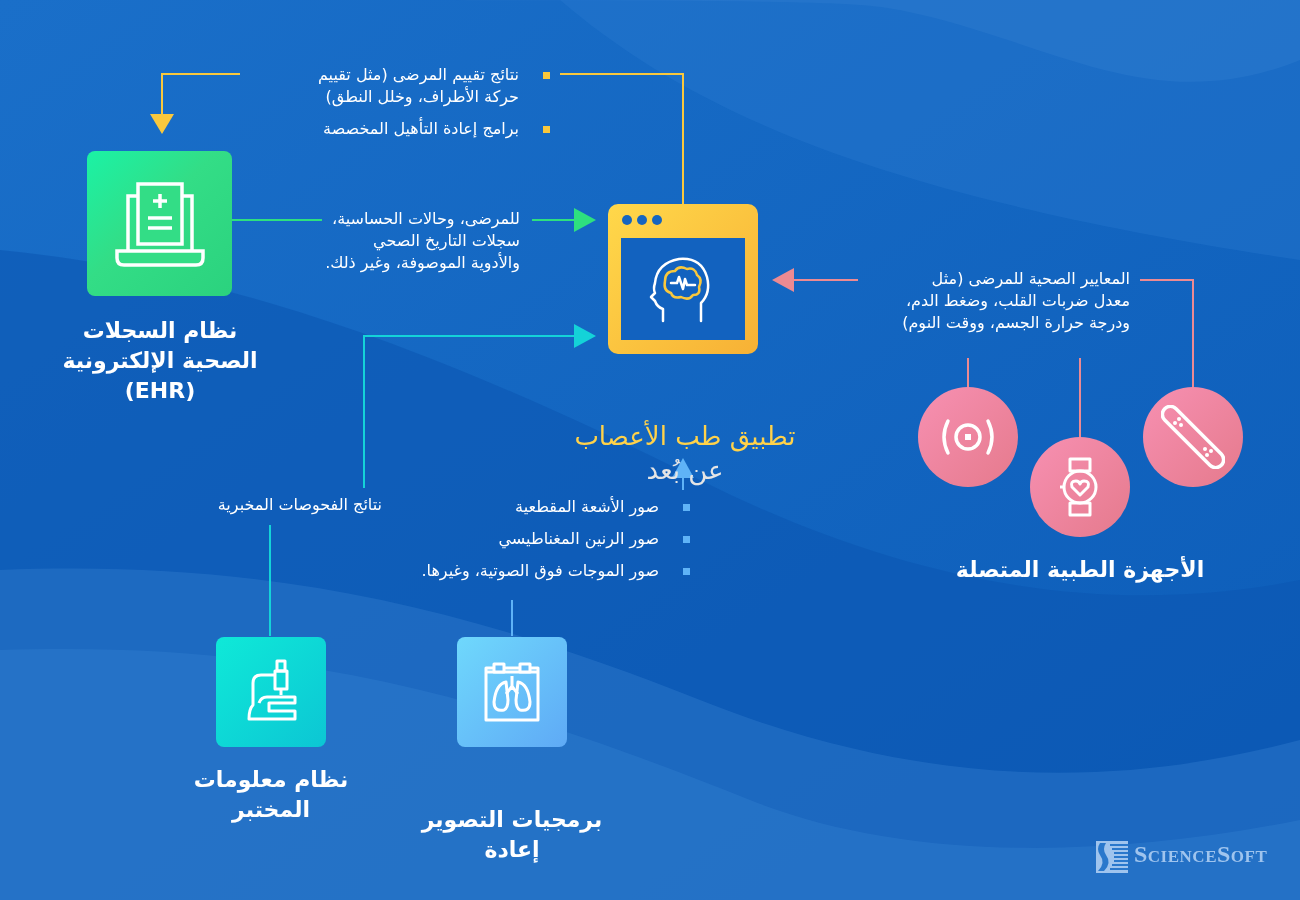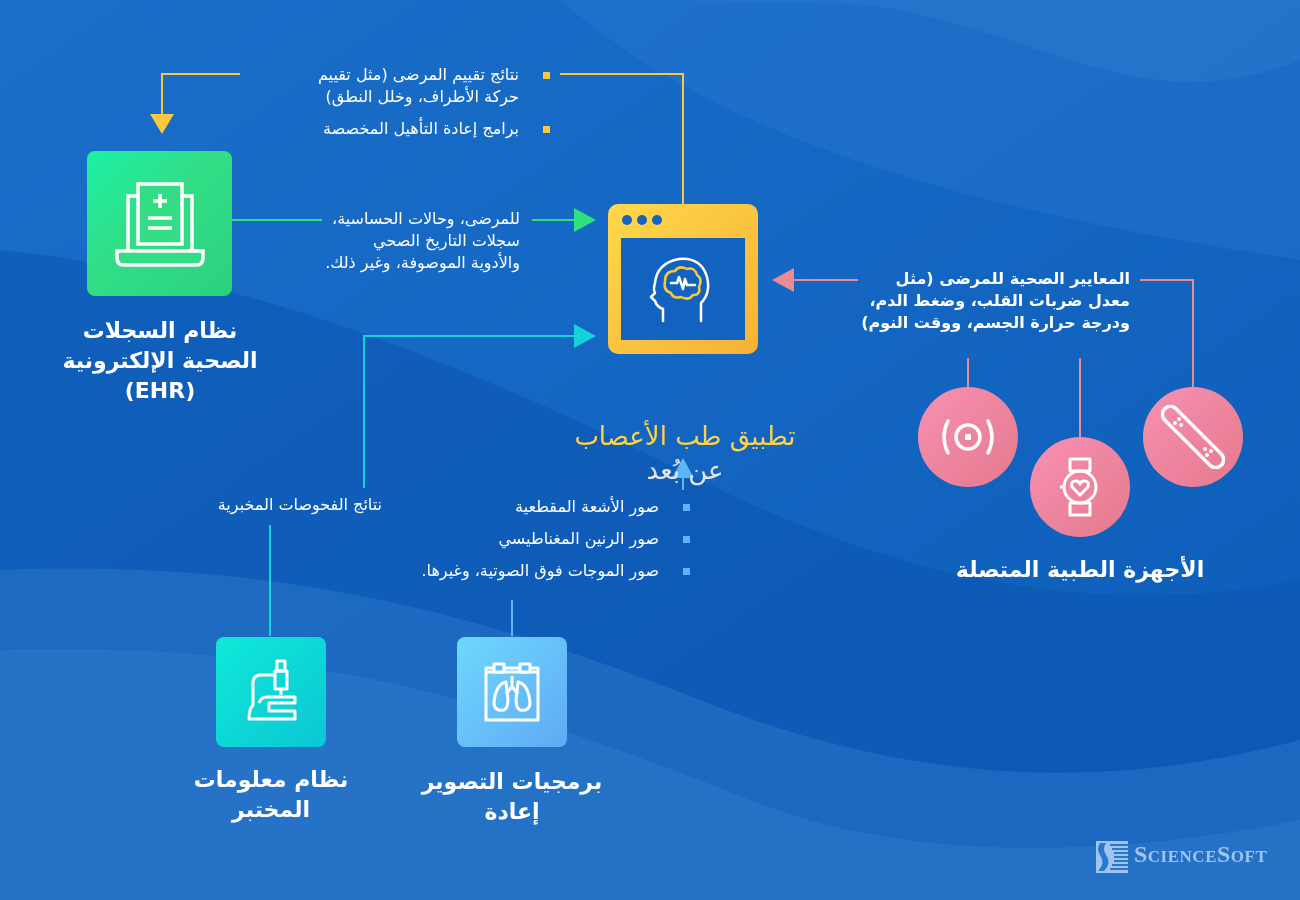--- a/index.html
+++ b/index.html
@@ -123,21 +123,21 @@
         <path d="M22,32 Q22,22 32,22 Q36,16 44,20 Q52,18 54,26 Q60,30 56,38 Q58,46 50,46 Q46,52 38,48 Q30,50 28,44 Q20,42 22,32 Z" stroke="#f9c83d"></path>
         <path d="M28,34 L34,34 L36,28 L40,40 L42,30 L44,36 L52,36" stroke="#fff"></path>
       </svg>
     </div>
   </div>
   <div class="abs txt-c" style="left:540px; top:372px; width:290px; color:#ffd24a; font-size:26px; line-height:34px;margin-top:47px;">
     <div style="color:#ffd24a;">تطبيق طب الأعصاب</div>
     <div style="color:#e5e5e5;">عن بُعد</div>
   </div>
 
-  <div class="abs txt" style="right:170px; top:268px; width:340px;font-weight:bold;">
+  <div class="abs txt" style="right:170px; top:268px; width:340px;">
     <div>المعايير الصحية للمرضى (مثل</div>
     <div>معدل ضربات القلب، وضغط الدم،</div>
     <div>ودرجة حرارة الجسم، ووقت النوم)</div>
   </div>
 
   <div class="circle" style="left:918px; top:387px; width:100px; height:100px;">
     <svg width="64" height="64" viewBox="0 0 64 64" fill="none" stroke="#fff" stroke-width="3.5" stroke-linecap="round">
       <path d="M12,16 Q4,32 12,48"></path>
       <path d="M52,16 Q60,32 52,48"></path>
       <circle cx="32" cy="32" r="12"></circle>
@@ -202,21 +202,21 @@
     <svg width="64" height="64" viewBox="0 0 64 64" fill="none" stroke="#fff" stroke-width="3" stroke-linejoin="round">
       <rect x="6" y="8" width="52" height="52"></rect>
       <line x1="6" y1="12" x2="58" y2="12"></line>
       <rect x="14" y="4" width="10" height="8" fill="#66bdf8"></rect>
       <rect x="40" y="4" width="10" height="8" fill="#66bdf8"></rect>
       <path d="M32,16 L32,30 M32,26 Q28,32 26,34 M32,26 Q36,32 38,34"></path>
       <path d="M26,22 Q16,24 14,42 Q14,52 24,50 Q28,48 28,40 Z"></path>
       <path d="M38,22 Q48,24 50,42 Q50,52 40,50 Q36,48 36,40 Z"></path>
     </svg>
   </div>
-  <div class="abs txt-c title-lg" style="left:400px; top:767px; width:224px;">
+  <div class="abs txt-c title-lg" style="left:400px; top:805px; width:224px;">
     <div>برمجيات التصوير</div>
     <div>إعادة</div>
   </div>
 
   <div class="abs" style="left:1096px; top:841px; display:flex; align-items:flex-start; gap:6px;">
     <svg width="32" height="32" viewBox="0 0 32 32">
       <rect x="0" y="0" width="32" height="32" fill="#9fc4ee"></rect>
       <g stroke="#2a78cc" stroke-width="2">
         <line x1="14" y1="4" x2="32" y2="4"></line>
           <line x1="16" y1="8" x2="32" y2="8"></line>

